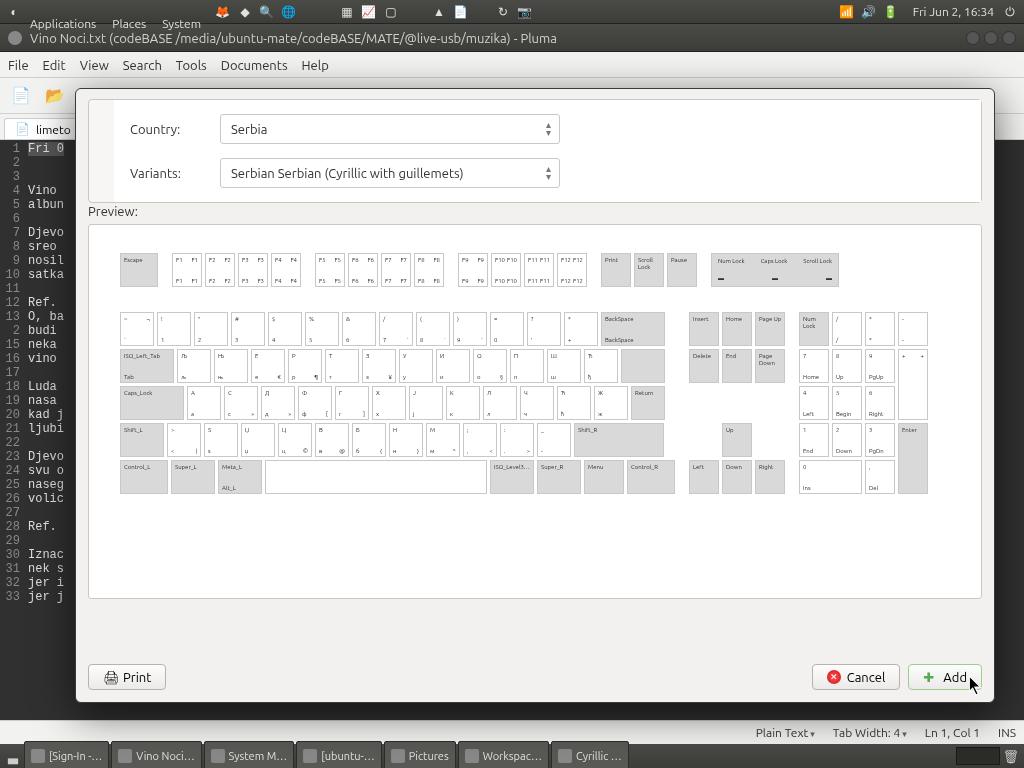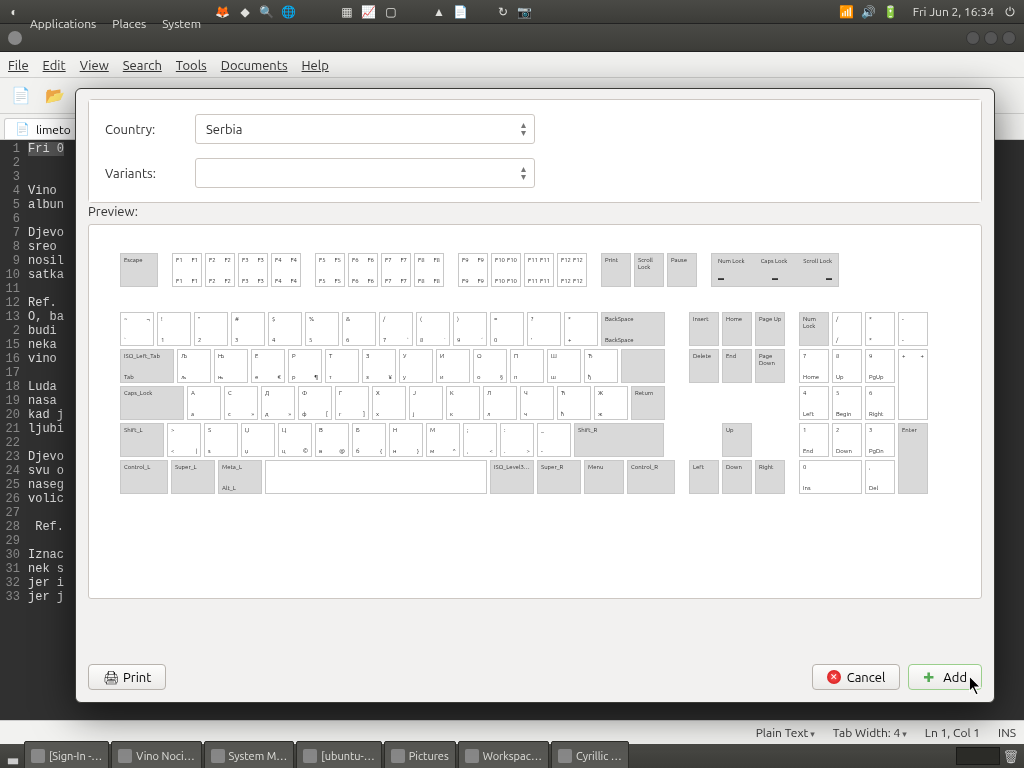--- a/index.html
+++ b/index.html
@@ -16,36 +16,36 @@
 
 
 .window-titlebar { height: 28px; background: linear-gradient(#4a4a46, #3c3c38); color: #d0d0cc; display: flex; align-items: center; padding: 0 8px; font-size: 13px; border-bottom: 1px solid #222; }
 .window-controls { margin-left: auto; display: flex; gap: 4px; }
 .window-controls .wc { width: 14px; height: 14px; border-radius: 50%; background: #555; border:1px solid #333; display:inline-block; }
 .window-controls .wc.close { background:#555;}
 .window-titlebar .wicon { width:14px;height:14px;border-radius:50%;background:#888;margin-right:8px; }
 
 
 .menubar { height: 26px; background: #f2f2f0; border-bottom: 1px solid #d0d0ce; display: flex; align-items: center; padding: 0 8px; gap: 14px; font-size: 13px; color:#333; }
-.menubar span { cursor: pointer; text-decoration: underline; }
+.menubar span { cursor: pointer; }
 
 
 .toolbar { height: 36px; background: #f2f2f0; border-bottom: 1px solid #d0d0ce; display: flex; align-items: center; padding: 0 6px; gap: 4px; }
 .tb-btn { width: 30px; height: 30px; border: 1px solid transparent; border-radius: 3px; display:flex; align-items:center; justify-content:center; font-size:16px; }
 
 
 .tabstrip { height: 26px; background:#f2f2f0; border-bottom:1px solid #d0d0ce; display:flex; align-items:flex-end; padding:0 4px; }
 .tab { background:#fff; border:1px solid #ccc; border-bottom:none; border-radius:3px 3px 0 0; padding:3px 10px; font-size:12px; display:flex; align-items:center; gap:6px;}
 
 
 .editor { position: absolute; left:0; right:0; top:140px; bottom:34px; background:#303030; color:#ddd; font-family:"Liberation Mono","DejaVu Sans Mono",monospace; font-size:12px; display:flex; }
 .gutter { width:24px; background:#303030; color:#888; text-align:right; padding:2px 4px; }
 .gutter div { height:14px; line-height:14px; }
 .code { padding:2px 4px; line-height:14px; white-space:pre; }
-.code div { height:14px;text-align:right; }
+.code div { height:14px; }
 .code .hl { background:#555; }
 
 
 .statusbar { position:absolute; left:0; right:0; bottom:24px; height:24px; background:#f2f2f0; border-top:1px solid #ccc; display:flex; align-items:center; font-size:12px; color:#333; padding:0 8px; gap:18px; }
 .statusbar .sp { flex:1; }
 .statusbar .drop::after { content:" ▾"; font-size:9px; color:#666; }
 
 
 .bottom-panel { position:absolute; left:0; right:0; bottom:0; height:24px; background:linear-gradient(#4a4a46,#3c3c38); display:flex; align-items:center; padding:0 4px; gap:2px; }
 .task { height:30px; background:#585854; border:1px solid #2c2c28; border-radius:2px; color:#e0e0dc; font-size:11px; padding:0 6px; display:flex; align-items:center; gap:4px; max-width:120px; overflow:hidden;}
@@ -56,21 +56,21 @@
 .dialog { position:absolute; left:75px; top:88px; width:920px; height:615px; background:#f2f1f0; border:1px solid #3a3a36; border-radius:6px; box-shadow:0 10px 40px rgba(0,0,0,.6); overflow:hidden; }
 .dlg-title { height:28px; background:linear-gradient(#4a4a46,#3c3c38); color:#fff; display:flex; align-items:center; padding:0 10px; font-weight:bold; font-size:13px; }
 .dlg-title .wicon { width:12px;height:12px;border-radius:50%;background:#999;margin-right:8px;}
 .dlg-title .close { margin-left:auto; width:16px;height:16px;border-radius:50%;background:#e66b3f;border:1px solid #a33; display:flex;align-items:center;justify-content:center;color:#fff;font-size:10px;}
 
 .dlg-body { padding:10px 12px; }
 .tabs-wrap { border:1px solid #cdc7c2; border-radius:4px; background:#f7f6f5; }
 .tabs-hdr { display:flex; border-bottom:1px solid #cdc7c2; }
 .tabs-hdr .tabh { padding:8px 14px; font-size:13px; color:#666; border-right:1px solid #cdc7c2; cursor:pointer; border-top-left-radius:4px; }
 .tabs-hdr .tabh.active { background:#fff; color:#222; font-weight:normal; position:relative; top:1px; border-bottom:1px solid #fff;}
-.tabs-content { padding:14px 16px; display:grid; grid-template-columns:80px 1fr; row-gap:14px; column-gap:10px; align-items:center; font-size:13px; color:#333; background:#fff;}
+.tabs-content { padding:14px 16px; display:grid; grid-template-columns:80px 1fr; row-gap:14px; column-gap:10px; align-items:center; font-size:13px; color:#333; background:#fff;margin-left:25px;}
 .combo { border:1px solid #cdc7c2; border-radius:3px; background:#fff; height:30px; display:flex; align-items:center; padding:0 10px; position:relative; width:340px;}
 .combo .chev { position:absolute; right:8px; color:#777; font-size:10px; line-height:8px; }
 
 .preview-label { margin-top:1px; font-size:13px; color:#333; }
 .preview-box { margin-top:6px; border:1px solid #cdc7c2; border-radius:3px; background:#fff; height:375px; padding:28px 16px 8px 16px; position:relative; }
 
 
 .kb { position:relative; width:830px; margin:0 auto; }
 .krow { display:flex; gap:3px; }
 .key { background:#fff; border:1px solid #c8c8c8; font-size:6px; color:#333; height:34px; position:relative; padding:2px 3px; }
@@ -130,20 +130,21 @@
     <div class="icon">📶</div>
     <div class="icon">🔊</div>
     <div class="icon">🔋</div>
   </div>
   <div class="clock">Fri Jun  2, 16:34</div>
   <div class="icon">⏻</div>
 </div>
 
 <div class="window-titlebar">
   <span class="wicon"></span>
+  <span>Vino Noci.txt (codeBASE /media/ubuntu-mate/codeBASE/MATE/@live-usb/muzika) - Pluma</span>
   <div class="window-controls">
     <span class="wc"></span>
     <span class="wc"></span>
     <span class="wc close"></span>
   </div>
 </div>
 
 <div class="menubar">
   <span>File</span>
   <span>Edit</span>
@@ -252,20 +253,21 @@
   <div class="dlg-body">
     <div class="tabs-wrap">
       <div class="tabs-content">
         <div>Country:</div>
         <div class="combo">
           <span>Serbia</span>
           <span class="chev">▴<br>▾</span>
         </div>
         <div>Variants:</div>
         <div class="combo">
+          <span>Serbian Serbian (Cyrillic with guillemets)</span>
           <span class="chev">▴<br>▾</span>
         </div>
       </div>
     </div>
 
     <div class="preview-label">Preview:</div>
     <div class="preview-box">
       <div class="kb" id="kb">
           <div class="kb-section">
             <div class="krow">

